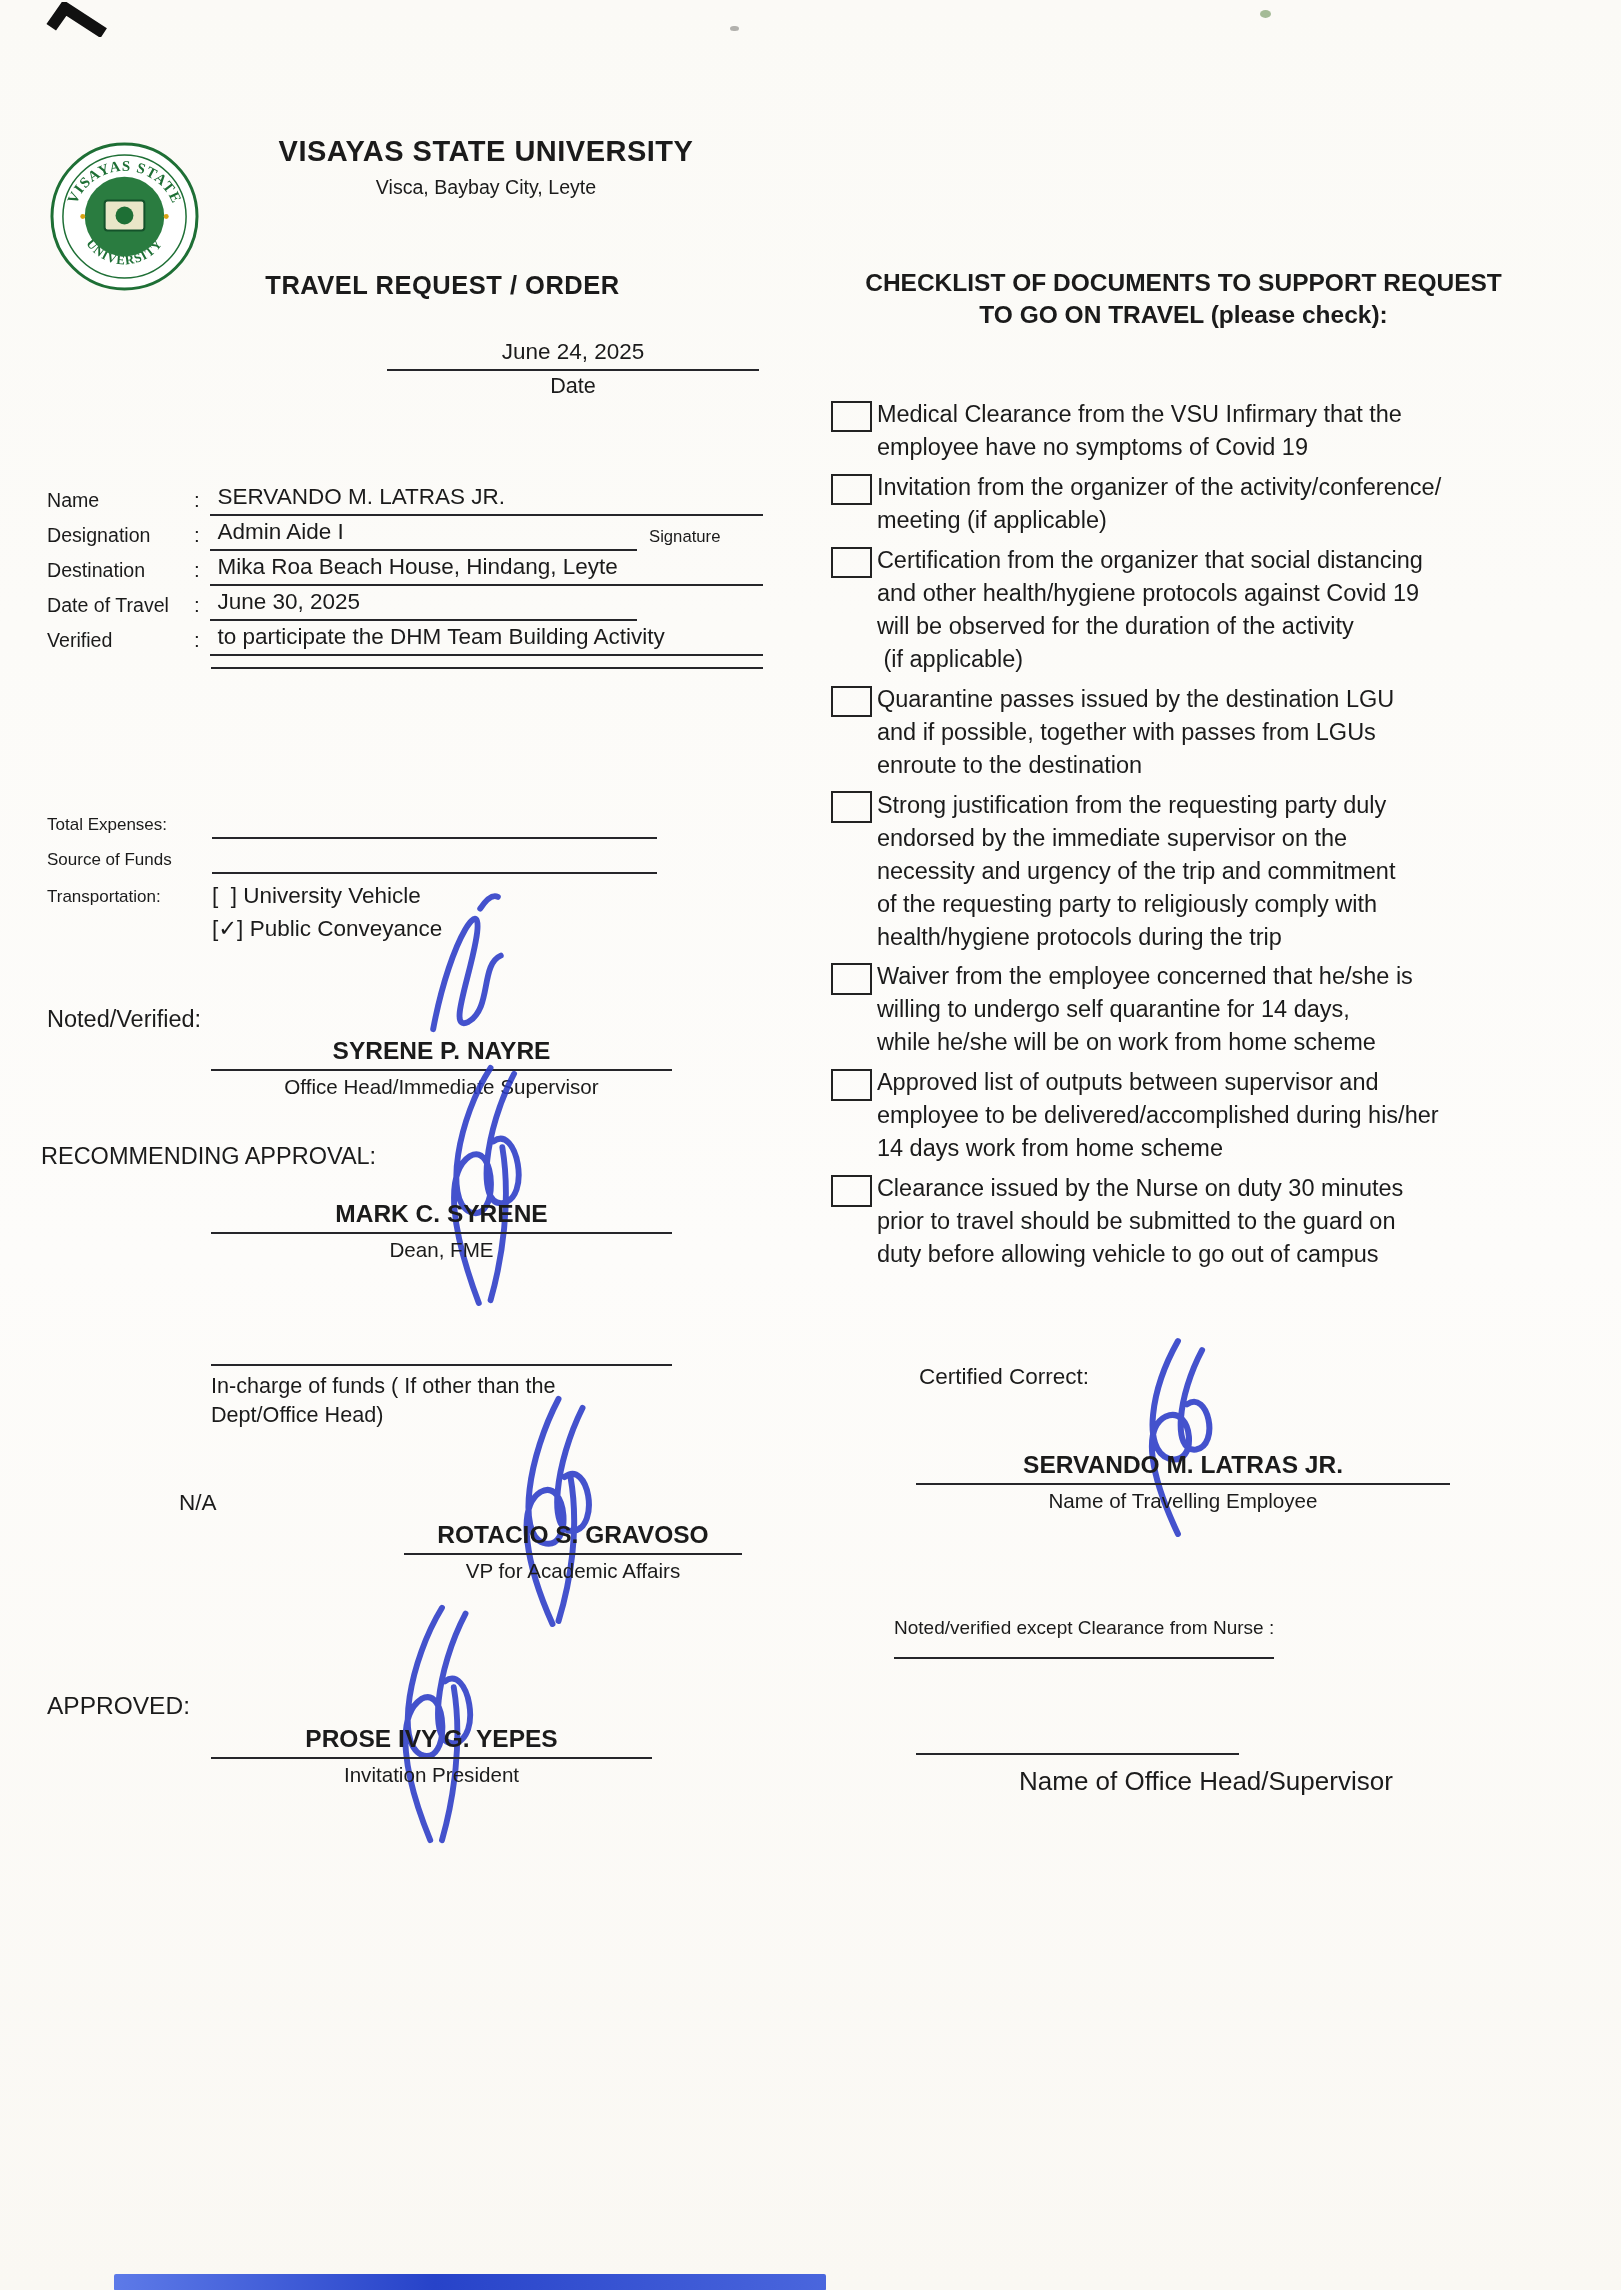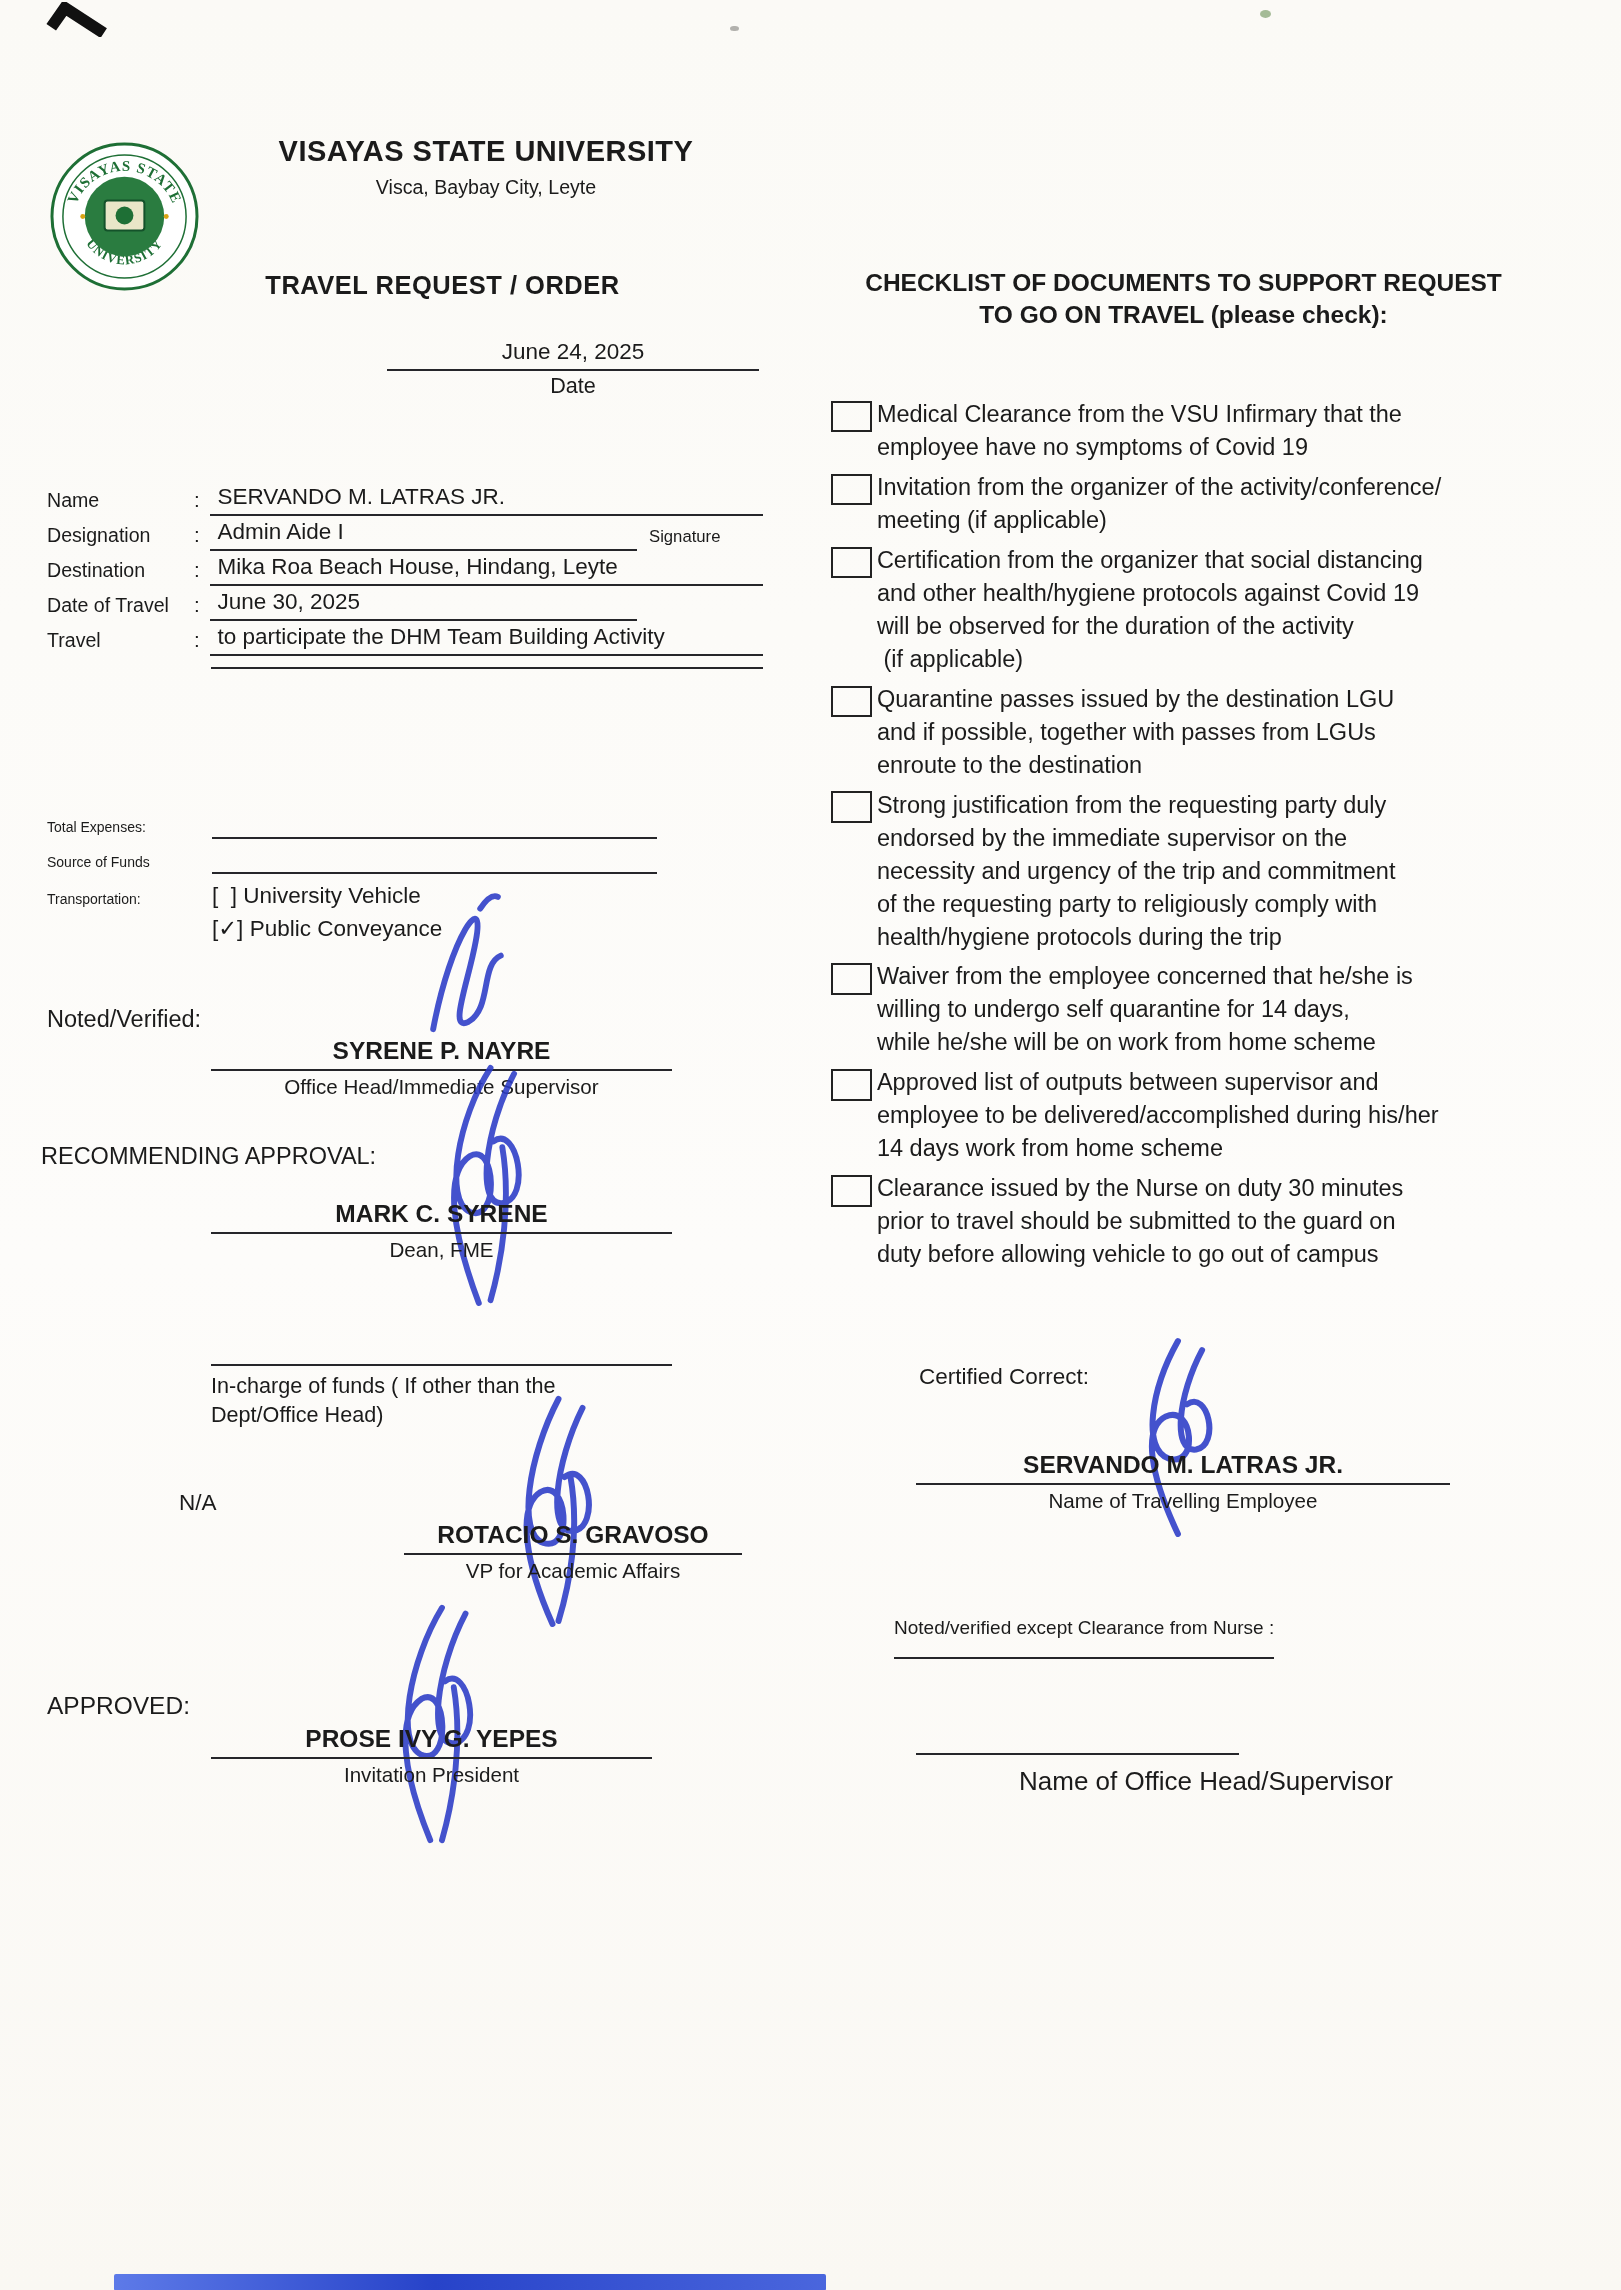--- a/index.html
+++ b/index.html
@@ -28,21 +28,21 @@
   .frow{display:flex;align-items:flex-end;margin-bottom:6.9px;height:28px;}
   .flabel{flex:0 0 147px;font-size:19.6px;padding-bottom:3.9px;}
   .fcolon{flex:0 0 15.7px;font-size:20.6px;padding-bottom:3.9px;}
   .fvalue{flex:1 1 auto;font-size:22.5px;border-bottom:2px solid #26262a;padding:0 3.9px 3.9px 7.8px;white-space:nowrap;}
   .fvalue.short{flex:0 0 416px;}
   .signature-label{position:absolute;left:649px;top:527px;font-size:16.7px;}
   .hline{position:absolute;border-bottom:2px solid #26262a;}
   
   .expenses{position:absolute;left:47px;top:810px;width:610px;}
   .erow{display:flex;align-items:flex-end;height:29px;margin-bottom:5.9px;}
-  .elabel{flex:0 0 165px;font-size:14px;padding-bottom:3.9px;}
+  .elabel{flex:0 0 165px;font-size:17px;padding-bottom:3.9px;}
   .eline{flex:1 1 auto;border-bottom:2px solid #26262a;height:25.5px;}
   .trow{display:flex;align-items:flex-end;height:31px;margin-bottom:2px;}
   .trow2{padding-left:165px;}
   .topt{font-size:22.5px;padding-bottom:2px;white-space:pre;}
   
   .plain-label{position:absolute;font-size:23.5px;}
   .sig-block{position:absolute;text-align:center;}
   .sig-name{font-size:24.5px;font-weight:bold;border-bottom:2px solid #26262a;padding-bottom:3.9px;white-space:nowrap;}
   .sig-caption{font-size:20.6px;padding-top:3.9px;}
   .incharge{position:absolute;left:211px;top:1364px;width:461px;border-top:2px solid #26262a;font-size:21.6px;padding-top:4.9px;line-height:29px;}
@@ -123,21 +123,21 @@
       <span class="flabel">Destination</span>
       <span class="fcolon">:</span>
       <span class="fvalue">Mika Roa Beach House, Hindang, Leyte</span>
     </div>
     <div class="frow">
       <span class="flabel">Date of Travel</span>
       <span class="fcolon">:</span>
       <span class="fvalue short">June 30, 2025</span>
     </div>
     <div class="frow">
-      <span class="flabel">Travel</span>
+      <span class="flabel">Verified</span>
       <span class="fcolon">:</span>
       <span class="fvalue">to participate the DHM Team Building Activity</span>
     </div>
   </div>
   <span class="signature-label">Signature</span>
   <div class="hline" style="left:211px;top:667px;width:552px;"></div>
 
   <div class="expenses">
     <div class="erow">
       <span class="elabel">Total Expenses:</span>

